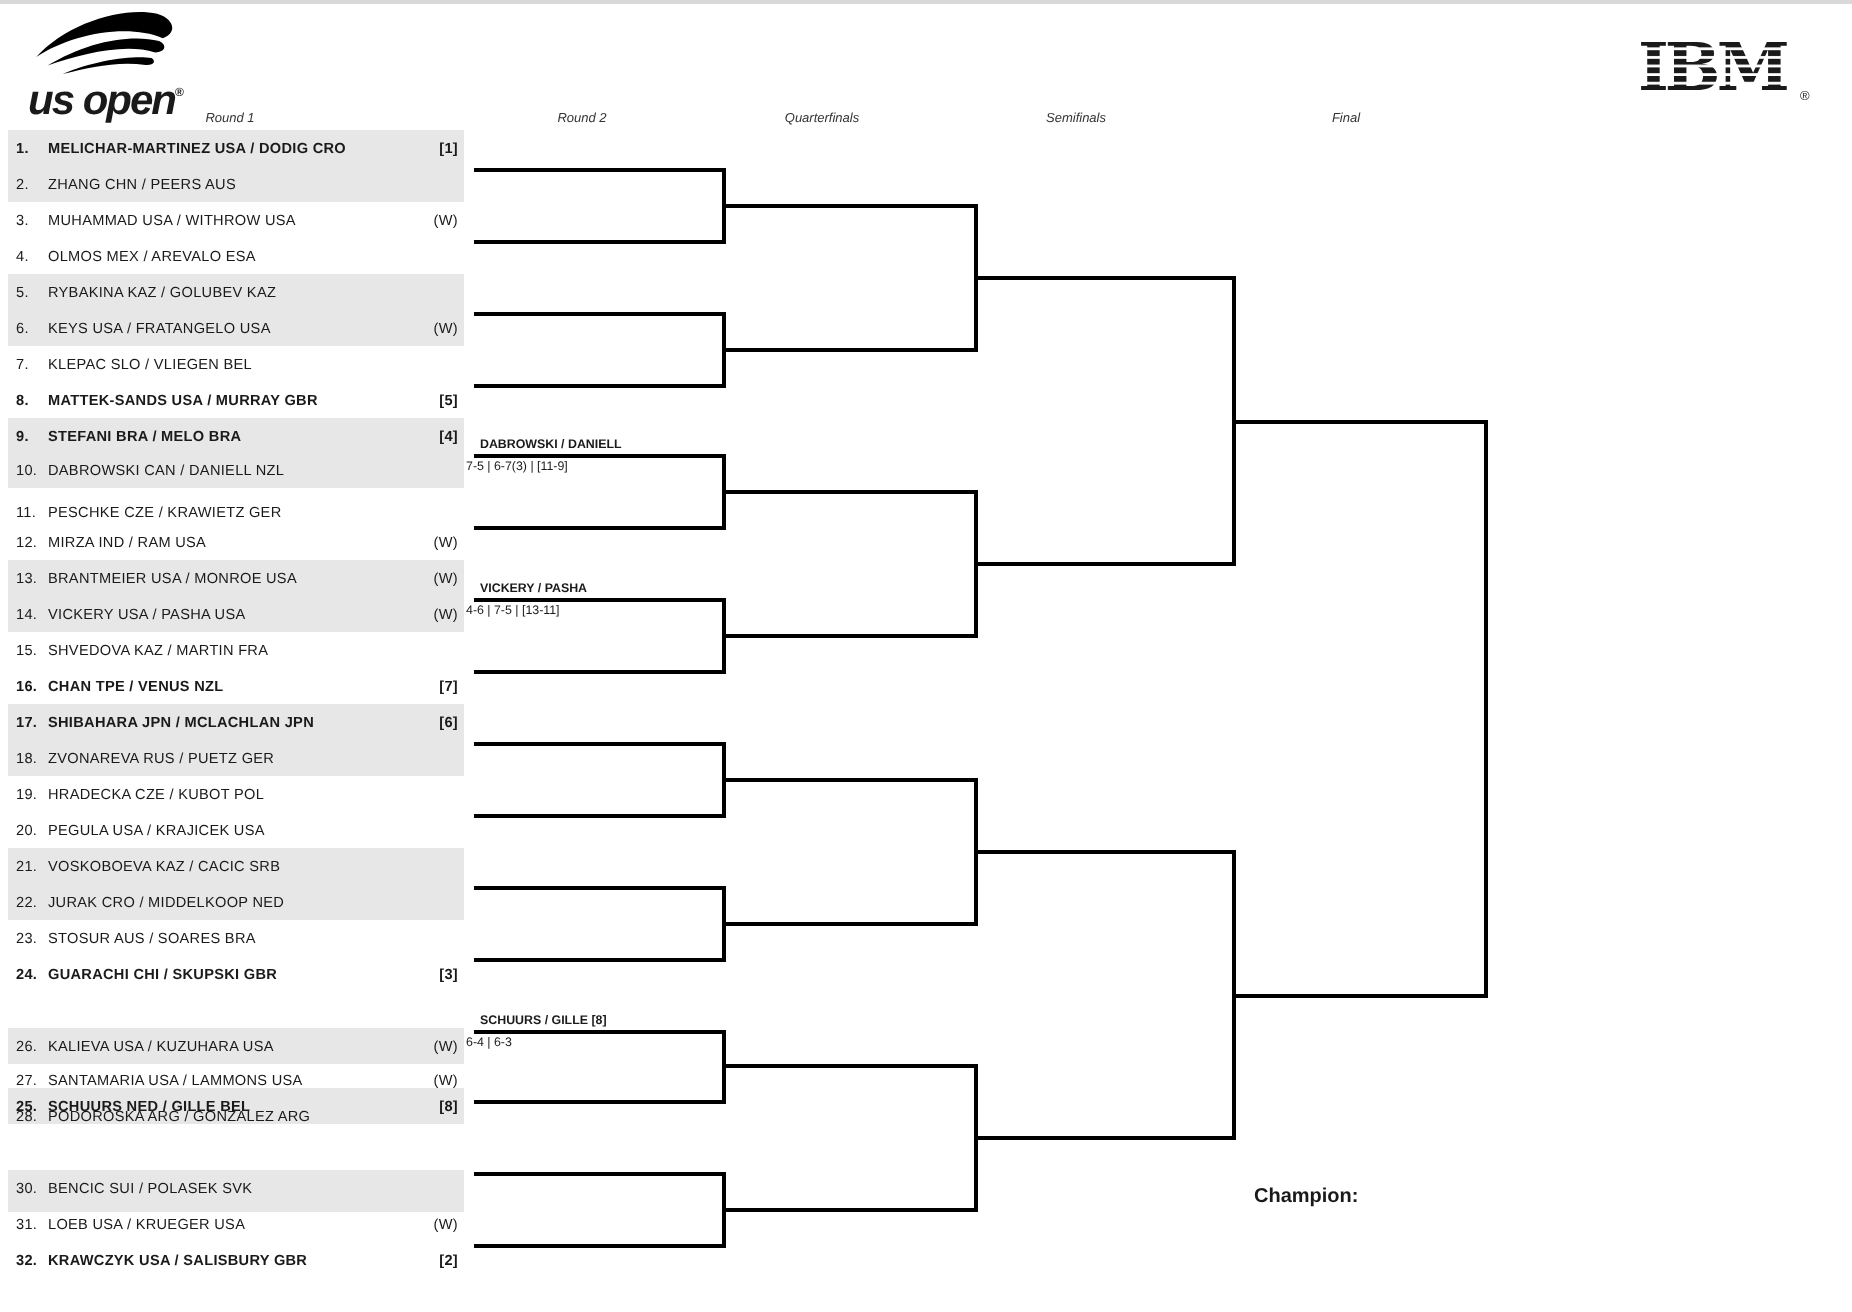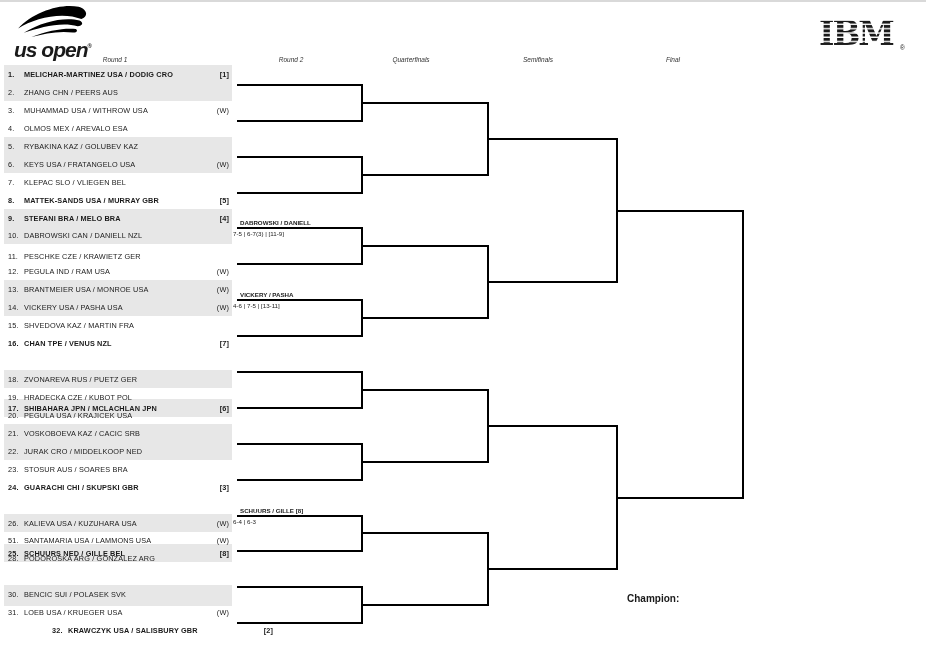--- a/index.html
+++ b/index.html
@@ -112,21 +112,21 @@
       <div class="row shaded" style="top: 224.46px;">
         <span class="num">10.</span>
         <span class="nm">DABROWSKI CAN / DANIELL NZL</span>
       </div>
       <div class="row" style="top: 245px;">
         <span class="num">11.</span>
         <span class="nm">PESCHKE CZE / KRAWIETZ GER</span>
       </div>
       <div class="row" style="top: 260.34px;">
         <span class="num">12.</span>
-        <span class="nm">PEGULA IND / RAM USA</span>
+        <span class="nm">MIRZA IND / RAM USA</span>
         <span class="tag">(W)</span>
       </div>
       <div class="row shaded" style="top: 278.28px; text-align: right;">
         <span class="num">13.</span>
         <span class="nm">BRANTMEIER USA / MONROE USA</span>
         <span class="tag">(W)</span>
       </div>
       <div class="row shaded" style="top: 296.22px;">
         <span class="num">14.</span>
         <span class="nm">VICKERY USA / PASHA USA</span>
@@ -134,21 +134,21 @@
       </div>
       <div class="row" style="top: 314.16px;">
         <span class="num">15.</span>
         <span class="nm">SHVEDOVA KAZ / MARTIN FRA</span>
       </div>
       <div class="row bold" style="top: 332.1px;">
         <span class="num">16.</span>
         <span class="nm">CHAN TPE / VENUS NZL</span>
         <span class="tag">[7]</span>
       </div>
-      <div class="row shaded bold" style="top: 350.04px; margin-top: 47px;">
+      <div class="row shaded bold" style="top: 350.04px;">
         <span class="num">17.</span>
         <span class="nm">SHIBAHARA JPN / MCLACHLAN JPN</span>
         <span class="tag">[6]</span>
       </div>
       <div class="row shaded" style="top: 367.98px;">
         <span class="num">18.</span>
         <span class="nm">ZVONAREVA RUS / PUETZ GER</span>
       </div>
       <div class="row" style="top: 385.92px;">
         <span class="num">19.</span>
@@ -179,42 +179,42 @@
         <span class="num">25.</span>
         <span class="nm">SCHUURS NED / GILLE BEL</span>
         <span class="tag">[8]</span>
       </div>
       <div class="row shaded" style="top: 511.5px;">
         <span class="num">26.</span>
         <span class="nm">KALIEVA USA / KUZUHARA USA</span>
         <span class="tag">(W)</span>
       </div>
       <div class="row" style="top: 529.44px;">
-        <span class="num">51.</span>
+        <span class="num">27.</span>
         <span class="nm">SANTAMARIA USA / LAMMONS USA</span>
         <span class="tag">(W)</span>
       </div>
       <div class="row" style="top: 547.38px;">
         <span class="num">28.</span>
         <span class="nm">PODOROSKA ARG / GONZALEZ ARG</span>
       </div>
       <div class="row shaded" style="top: 586px;">
         <span class="num">29.</span>
         <span class="nm">SANDERS AUS / SAVILLE AUS</span>
       </div>
       <div class="row shaded" style="top: 583.26px;">
         <span class="num">30.</span>
         <span class="nm">BENCIC SUI / POLASEK SVK</span>
       </div>
       <div class="row" style="top: 601.2px;">
         <span class="num">31.</span>
         <span class="nm">LOEB USA / KRUEGER USA</span>
         <span class="tag">(W)</span>
       </div>
-      <div class="row bold" style="top: 619.14px; margin-left: 44px;">
+      <div class="row bold" style="top: 619.14px;">
         <span class="num">32.</span>
         <span class="nm">KRAWCZYK USA / SALISBURY GBR</span>
         <span class="tag">[2]</span>
       </div>
       <div class="line" style="left: 237px; top: 81.97px; width: 126px; height: 2px;"></div>
       <div class="line" style="left: 237px; top: 117.85px; width: 126px; height: 2px;"></div>
       <div class="line" style="left: 237px; top: 153.73px; width: 126px; height: 2px;"></div>
       <div class="line" style="left: 237px; top: 189.61px; width: 126px; height: 2px;"></div>
       <div class="line" style="left: 237px; top: 225.49px; width: 126px; height: 2px;"></div>
       <div class="line" style="left: 237px; top: 261.37px; width: 126px; height: 2px;"></div>

